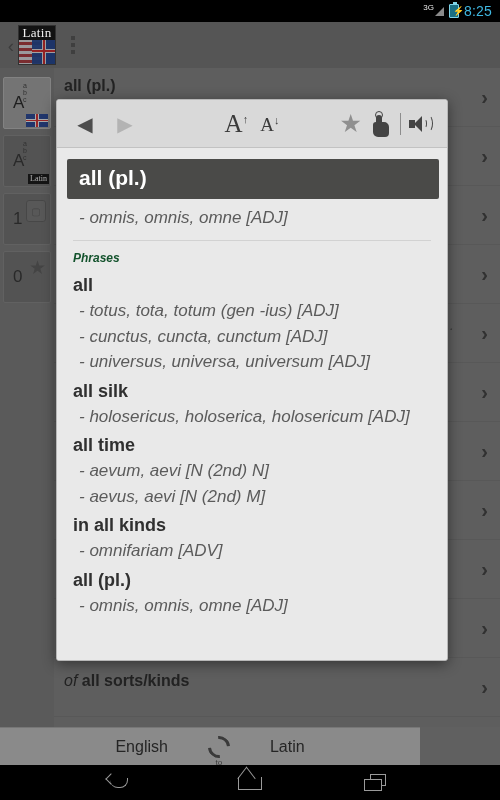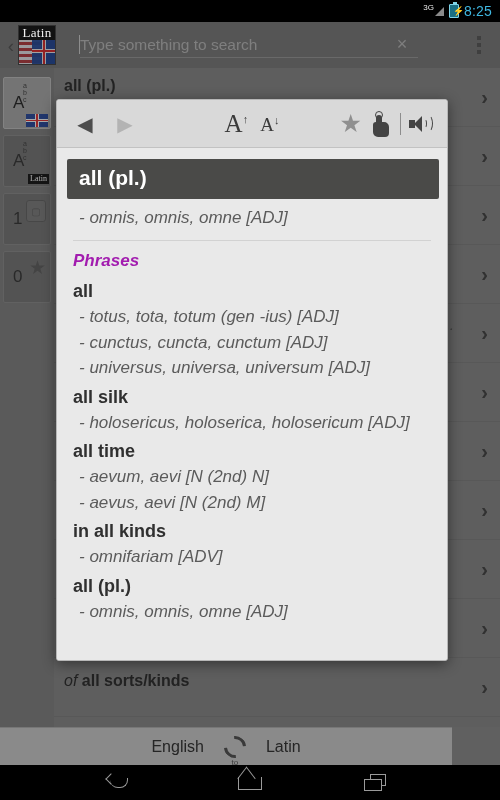--- a/index.html
+++ b/index.html
@@ -389,44 +389,44 @@
     color: #5b5b5b;
     font-size: 17px;
     padding: 9px 14px 0 22px;
   }
   .sec-rule {
     border-top: 1px solid #d2d2d2;
     margin: 12px 16px 0 16px;
   }
   .sec-title {
     font-style: italic; font-weight: bold;
-    color: #a21caf;
-    font-size: 17px;
+    color: #14532d;
+    font-size: 12px;
     padding: 10px 0 2px 16px;
   }
   .term {
     font-weight: bold; color: #303030;
     font-size: 18px;
     padding: 8px 0 0 16px;
   }
   .sense {
     font-style: italic; color: #5b5b5b;
     font-size: 17px;
     padding: 4px 16px 0 22px;
     line-height: 1.27;
   }
 
   
   .lang-bar {
     position: absolute; left: 0; bottom: 35px;
-    width: 452px; height: 38px;
+    width: 420px; height: 38px;
     background: #8a8a8a;
     border-top: 1px solid #777;
     display: flex; align-items: center; justify-content: center;
-    gap: 14px;
+    gap: 34px;
   }
   .lang-name { color: #252525; font-size: 16px; }
   .swap {
     position: relative;
     width: 34px; height: 34px;
     display: flex; align-items: center; justify-content: center;
   }
   .swap .ring2 {
     width: 22px; height: 22px;
     border: 3px solid #3a3a3a;
@@ -504,25 +504,20 @@
     </div>
     <div class="status-time">8:25</div>
   </div>
 
   <div class="app-bar">
     <div class="up-caret">‹</div>
     <div class="app-icon">
       <div class="flag-us"></div>
       <div class="flag-uk"></div>
       <div class="icon-label">Latin</div>
-    </div>
-    <div class="search-wrap">
-      <span class="search-caret"></span>
-      <input class="search-field" type="text" placeholder="Type something to search" style="">
-      <span class="search-clear">×</span>
     </div>
     <div class="overflow-btn">
       <i></i>
       <i></i>
       <i></i>
     </div>
   </div>
 
   <div class="sidebar">
     <div class="side-item active">

